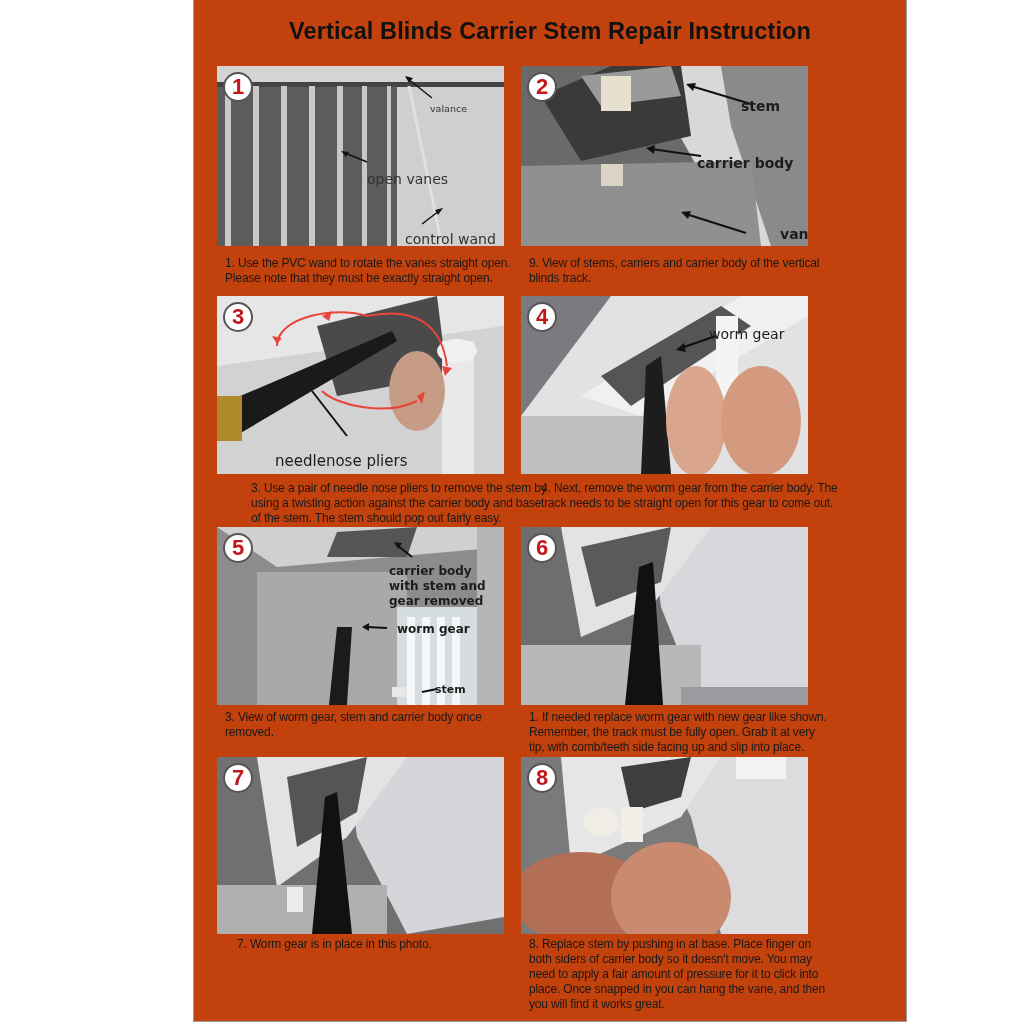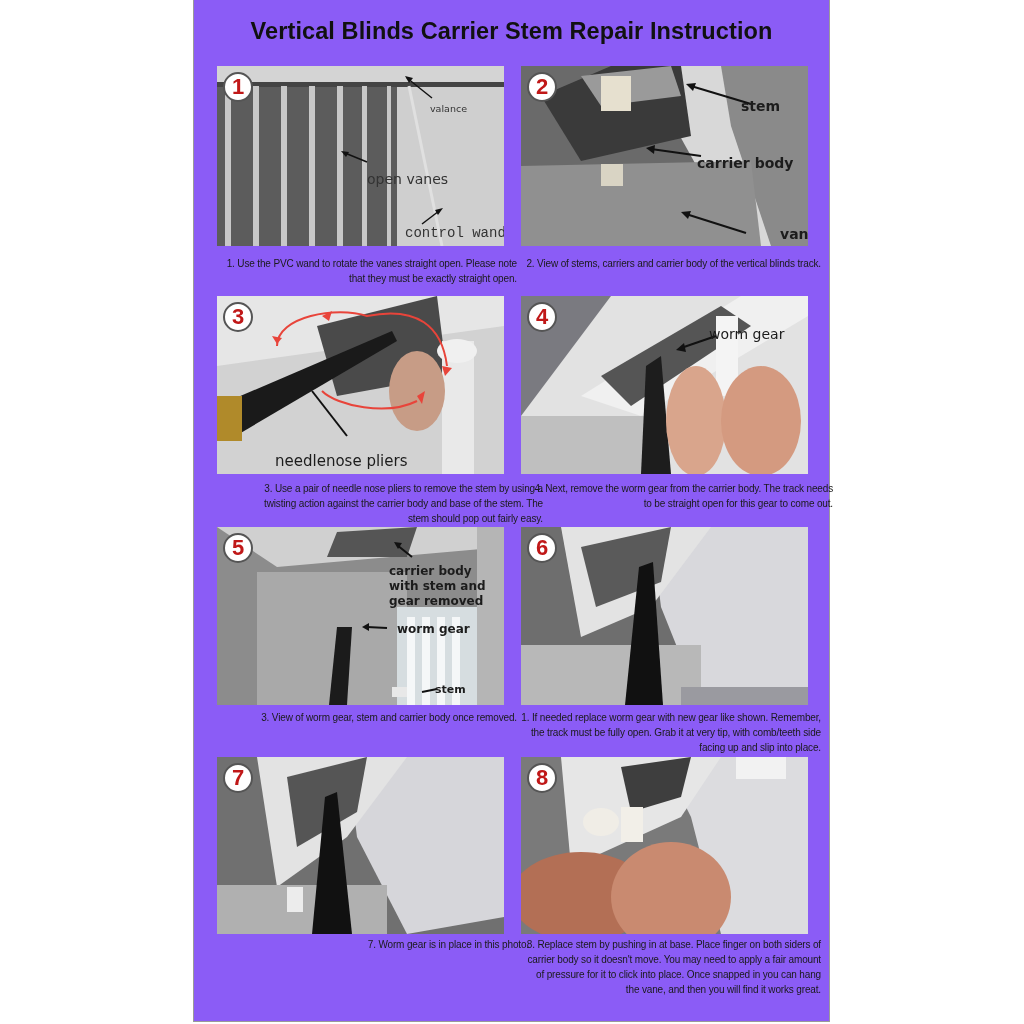--- a/index.html
+++ b/index.html
@@ -1,33 +1,33 @@
 <!DOCTYPE html>
 <html><head>
 <meta charset="utf-8">
 <style>
   html, body { margin: 0; padding: 0; background: #ffffff; }
   body { width: 1024px; height: 1024px; position: relative; overflow: hidden; font-family: "Liberation Sans", sans-serif; }
   .page {
-    position: absolute; left: 193px; top: 0; width: 637px; height: 1022px;
-    border: 1px solid #9a9a9a; border-top: none; background: #8b5cf6; box-sizing: border-box;
+    position: absolute; left: 193px; top: 0; width: 714px; height: 1022px;
+    border: 1px solid #9a9a9a; border-top: none; background: #c2410c; box-sizing: border-box;
   }
   .title {
     position: absolute; left: 0; right: 0; top: 18px; text-align: center;
     font-family: "Liberation Sans", sans-serif; font-weight: bold; font-size: 23.5px;
     color: #111; letter-spacing: 0.1px;
   }
   .step { position: absolute; width: 287px; }
   .photo {
     position: absolute; left: 0; top: 0; width: 287px; overflow: hidden;
     background: #888;
   }
   .caption {
-    position: absolute; left: 0; width: 300px; font-size: 10px; line-height: 15px;
-    color: #1a1a1a; font-family: "Liberation Sans", sans-serif; letter-spacing: -0.15px; text-align: right;
+    position: absolute; left: 8px; width: 300px; font-size: 12px; line-height: 15px;
+    color: #1a1a1a; font-family: "Liberation Sans", sans-serif; letter-spacing: -0.15px;
   }
   .badge {
     position: absolute; left: 6px; top: 6px; width: 30px; height: 30px; border-radius: 50%;
     background: #ffffff; border: 2px solid #555; box-sizing: border-box;
     display: flex; align-items: center; justify-content: center;
     color: #c01818; font-weight: bold; font-size: 22px; font-family: "Liberation Sans", sans-serif;
     z-index: 5;
   }
   .label {
     position: absolute; color: #222; font-family: "DejaVu Sans", sans-serif; z-index: 4; white-space: nowrap;
@@ -63,21 +63,21 @@
         <line x1="215" y1="32" x2="190" y2="12" stroke="#111" stroke-width="1.5"></line>
         <polygon points="188,10 196,12 192,17" fill="#111"></polygon>
         <line x1="150" y1="96" x2="128" y2="87" stroke="#111" stroke-width="1.5"></line>
         <polygon points="124,85 132,86 129,91" fill="#111"></polygon>
         <line x1="205" y1="158" x2="222" y2="145" stroke="#111" stroke-width="1.5"></line>
         <polygon points="226,142 221,149 218,144" fill="#111"></polygon>
       </svg>
       <div class="badge">1</div>
       <div class="label small" style="left:213px; top:37px; font-size:9.5px;">valance</div>
       <div class="label small" style="left:150px; top:105px;">open vanes</div>
-      <div class="label small" style="left:188px; top:159px;font-family:Liberation Mono, monospace;">control wand</div>
+      <div class="label small" style="left:188px; top:165px;">control wand</div>
     </div>
     <div class="caption" style="top:190px;">1. Use the PVC wand to rotate the vanes straight open. Please note that they must be exactly straight open.</div>
   </div>
 
   <div class="step" style="left:327px; top:66px;">
     <div class="photo" style="height:180px; background:#777;">
       <svg class="scene" width="287" height="180">
         <rect x="0" y="0" width="287" height="180" fill="#6a6a6a"></rect>
         <polygon points="120,0 287,0 287,180 220,180" fill="#d8d8d8"></polygon>
         <polygon points="200,0 287,0 287,180 250,180 210,60" fill="#8a8a8a"></polygon>
@@ -91,21 +91,21 @@
         <line x1="180" y1="90" x2="130" y2="83" stroke="#111" stroke-width="2"></line>
         <polygon points="125,82 134,79 133,88" fill="#111"></polygon>
         <line x1="225" y1="167" x2="165" y2="148" stroke="#111" stroke-width="2"></line>
         <polygon points="160,146 170,145 167,153" fill="#111"></polygon>
       </svg>
       <div class="badge">2</div>
       <div class="label big" style="left:220px; top:32px;">stem</div>
       <div class="label big" style="left:176px; top:89px;">carrier body</div>
       <div class="label big" style="left:228px; top:160px;margin-left:31px;">vane</div>
     </div>
-    <div class="caption" style="top:190px;">2. View of stems, carriers and carrier body of the vertical blinds  track.</div>
+    <div class="caption" style="top:190px;">9. View of stems, carriers and carrier body of the vertical blinds  track.</div>
   </div>
 
   <div class="step" style="left:23px; top:296px;">
     <div class="photo" style="height:178px; background:#cfcfcf;">
       <svg class="scene" width="287" height="178">
         <rect x="0" y="0" width="287" height="178" fill="#d2d2d2"></rect>
         <polygon points="0,0 287,0 287,30 0,70" fill="#e6e6e6"></polygon>
         <polygon points="100,30 220,0 230,80 120,100" fill="#4a4a4a"></polygon>
         <rect x="225" y="45" width="32" height="133" fill="#e9e9e9"></rect>
         <ellipse cx="240" cy="55" rx="20" ry="12" fill="#f0f0f0"></ellipse>

